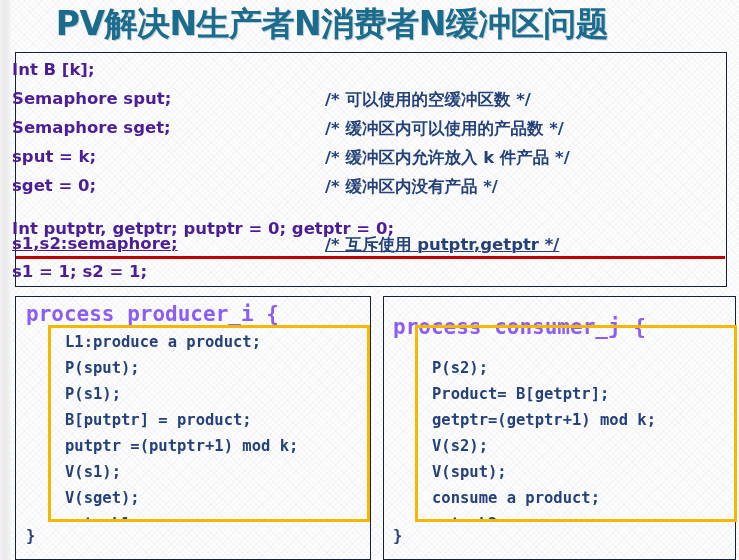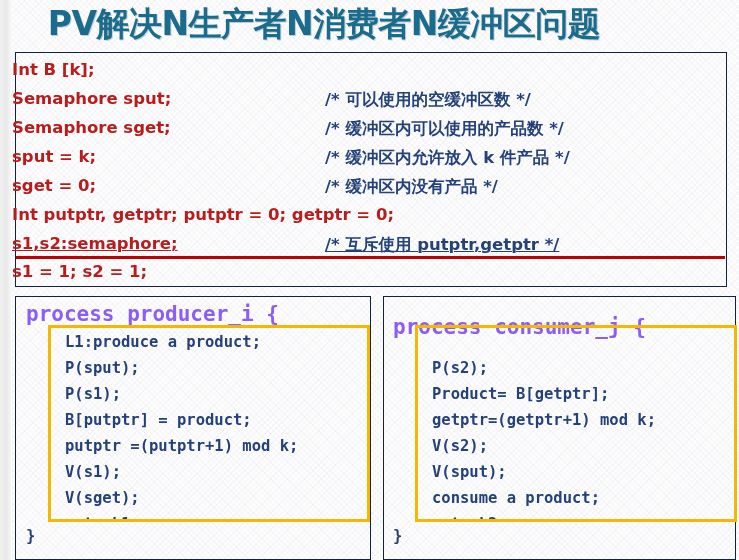--- a/index.html
+++ b/index.html
@@ -29,21 +29,21 @@
   #left-strip {
     position: absolute;
     left: 0; top: 0;
     width: 11px; height: 560px;
     background: linear-gradient(to right, #f1f1f1 0%, #e8e8e8 55%, #f7f7f7 100%);
   }
 
   
   #title {
     position: absolute;
-    left: 0; top: 2px;
+    left: 8px; top: 2px;
     width: 648px;
     text-align: center;
     font-family: "DejaVu Sans", sans-serif;
     font-size: 33px;
     font-weight: bold;
     letter-spacing: -0.5px;
     color: #1b6b8c;
     text-shadow: 1px 1px 0 rgba(20,80,110,0.25);
     white-space: nowrap;
   }
@@ -60,21 +60,21 @@
   #cons-box   { left: 383px; top: 296px; width: 353px; height: 264px; }
 
   
   .decl-line {
     position: absolute;
     left: 12px;
     white-space: pre;
     font-family: "DejaVu Sans", sans-serif;
     font-size: 16.5px;
     font-weight: bold;
-    color: #b91c1c;
+    color: #4c1d95;
   }
   .decl-comment {
     position: absolute;
     left: 325px;
     white-space: pre;
     font-family: "DejaVu Sans", sans-serif;
     font-size: 16.5px;
     font-weight: bold;
     color: #24417a;
   }
@@ -147,21 +147,21 @@
 
 <div class="decl-line" style="top:118px;">Semaphore sget;</div>
 <div class="decl-comment" style="top:118px;">/* 缓冲区内可以使用的产品数 */</div>
 
 <div class="decl-line" style="top:147px;">sput = k;</div>
 <div class="decl-comment" style="top:147px;">/* 缓冲区内允许放入 k 件产品 */</div>
 
 <div class="decl-line" style="top:176px;">sget = 0;</div>
 <div class="decl-comment" style="top:176px;">/* 缓冲区内没有产品 */</div>
 
-<div class="decl-line" style="top:205px;">Int putptr, getptr; putptr = 0; getptr = 0;</div>
+<div class="decl-line" style="top:219px;">Int putptr, getptr; putptr = 0; getptr = 0;</div>
 <div class="decl-comment" style="top:205px;"></div>
 
 <div class="decl-line underlined" style="top:234px;">s1,s2:semaphore;</div>
 <div class="decl-comment underlined" style="top:234px;">/* 互斥使用 putptr,getptr */</div>
 
 <div id="red-rule"></div>
 
 <div class="decl-line" style="top:262px;">s1 = 1; s2 = 1;</div>
 <div class="decl-comment" style="top:262px;"></div>
 

